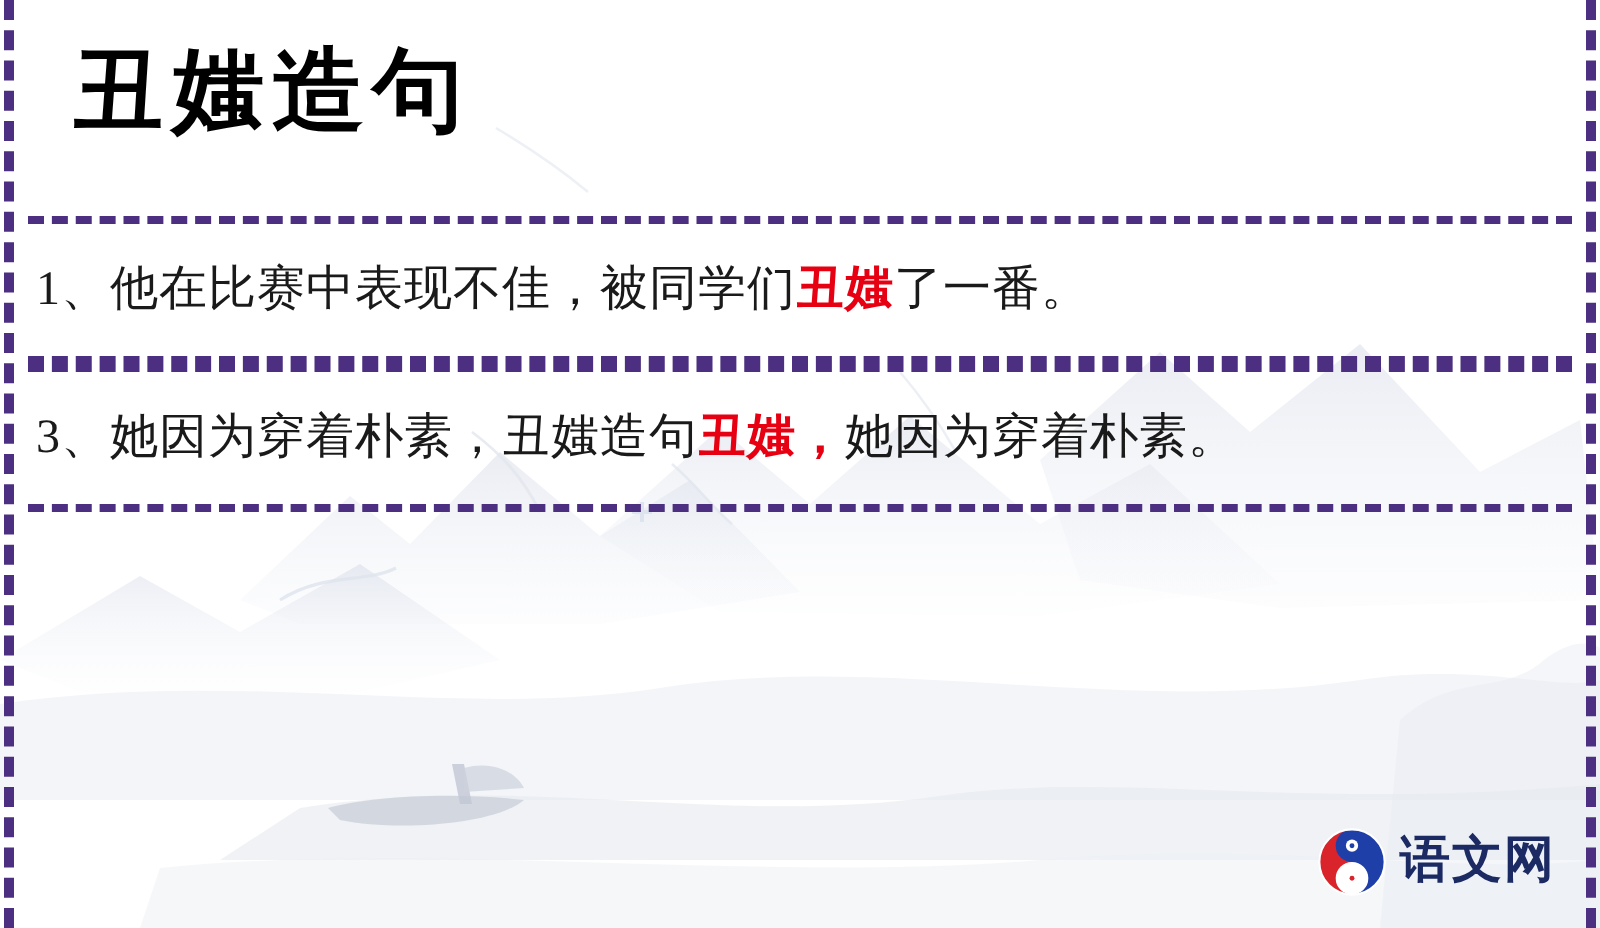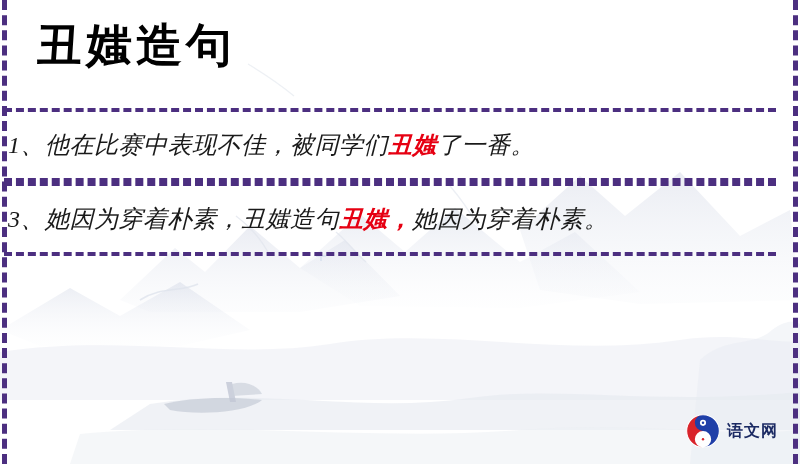--- a/index.html
+++ b/index.html
@@ -62,24 +62,23 @@
     line-height: 60px;
     letter-spacing: 4px;
     color: #000000;
     white-space: nowrap;
   }
 
   
   .content {
     position: absolute;
     top: 108px;
-    left: 4px;
+    left: 14px;
     width: 772px;
     z-index: 4;
-    font-style: italic;
   }
 
   .divider {
     height: 0;
     border-top: 4px dashed #4c2f80;
     margin: 0;
   }
 
   .sentence {
     font-family: "Liberation Serif", "DejaVu Serif", serif;
@@ -102,21 +101,21 @@
     bottom: 16px;
     display: flex;
     align-items: center;
     gap: 7px;
     z-index: 5;
   }
   .logo-mark { width: 34px; height: 34px; display: block; }
   .logo-text {
     font-family: "Liberation Serif", "DejaVu Serif", serif;
     font-weight: bold;
-    font-size: 16px;
+    font-size: 25px;
     line-height: 28px;
     color: #1b2a63;
     letter-spacing: 1px;
     white-space: nowrap;
   }
 </style>
 </head>
 <body>
 
 <div class="page">

